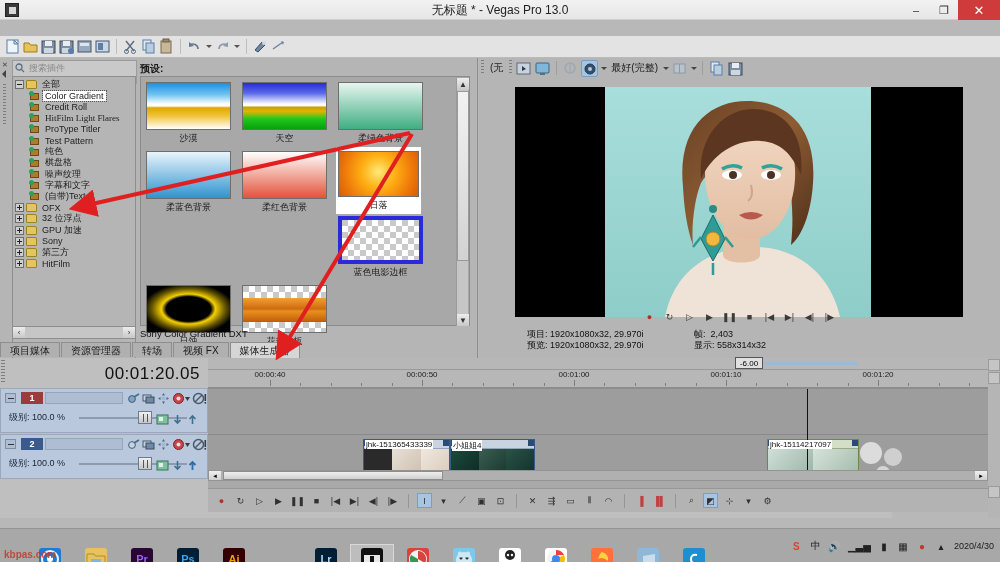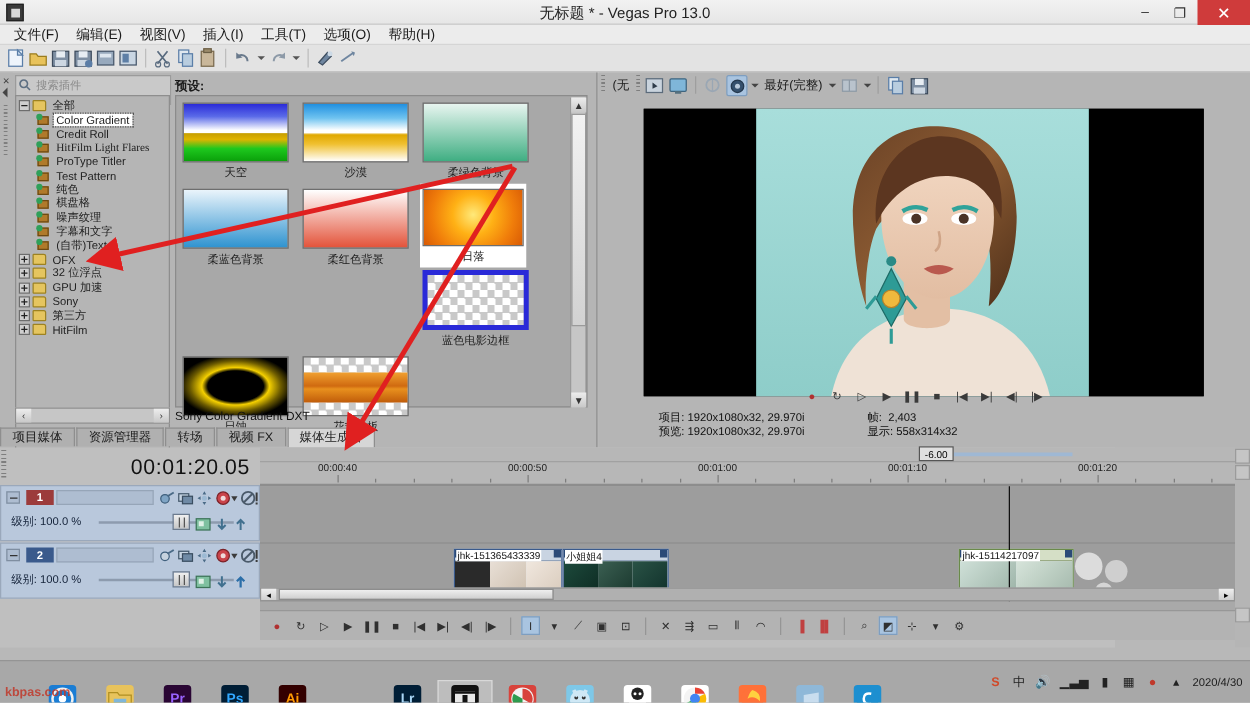--- a/index.html
+++ b/index.html
@@ -267,29 +267,20 @@
         <i></i>
       </div>
     <div class="title-text">无标题 * - Vegas Pro 13.0</div>
     <div class="win-btns">
       <div class="win-btn">–</div>
       <div class="win-btn">❐</div>
       <div class="win-btn close">✕</div>
     </div>
   </div>
 
-  <div class="menubar" id="menubar">
-      <div class="mi">文件(F)</div>
-      <div class="mi">编辑(E)</div>
-      <div class="mi">视图(V)</div>
-      <div class="mi">插入(I)</div>
-      <div class="mi">工具(T)</div>
-      <div class="mi">选项(O)</div>
-      <div class="mi">帮助(H)</div>
-    </div>
 
   <div class="toolbar">
     <div class="tb">
         <svg width="17" height="17">
           <rect x="3" y="2" width="11" height="13" fill="#eef4fb" stroke="#5a7ea8"></rect>
           <path d="M10 2 L14 6 L10 6 Z" fill="#c8dbee" stroke="#5a7ea8"></path>
         </svg>
       </div>
     <div class="tb">
         <svg width="17" height="17">
@@ -502,26 +493,26 @@
 
     <div class="hscroll">
       <div class="ar">‹</div>
       <div class="ar">›</div>
     </div>
 
     <div class="presetlabel">预设:</div>
     <div class="presetbox">
       <div class="grid" id="presetgrid">
           <div class="cell">
+            <div class="thumb" style="background: linear-gradient(rgb(31, 143, 224) 0%, rgb(111, 195, 240) 25%, rgb(255, 255, 255) 46%, rgb(255, 255, 255) 50%, rgb(224, 168, 0) 54%, rgb(240, 192, 48) 70%, rgb(255, 255, 255) 100%);"></div>
+            <div class="cap">沙漠</div>
+          </div>
+          <div class="cell">
             <div class="thumb" style="background: linear-gradient(rgb(42, 42, 216) 0%, rgb(90, 106, 232) 22%, rgb(255, 255, 255) 46%, rgb(255, 255, 255) 50%, rgb(200, 160, 0) 52%, rgb(224, 180, 0) 62%, rgb(30, 200, 30) 78%, rgb(10, 160, 10) 100%);"></div>
             <div class="cap">天空</div>
-          </div>
-          <div class="cell">
-            <div class="thumb" style="background: linear-gradient(rgb(31, 143, 224) 0%, rgb(111, 195, 240) 25%, rgb(255, 255, 255) 46%, rgb(255, 255, 255) 50%, rgb(224, 168, 0) 54%, rgb(240, 192, 48) 70%, rgb(255, 255, 255) 100%);"></div>
-            <div class="cap">沙漠</div>
           </div>
           <div class="cell">
             <div class="thumb" style="background: linear-gradient(rgb(232, 245, 240), rgb(63, 174, 130));"></div>
             <div class="cap">柔绿色背景</div>
           </div>
           <div class="cell">
             <div class="thumb" style="background: linear-gradient(rgb(234, 244, 251), rgb(47, 147, 208));"></div>
             <div class="cap">柔蓝色背景</div>
           </div>
           <div class="cell">

